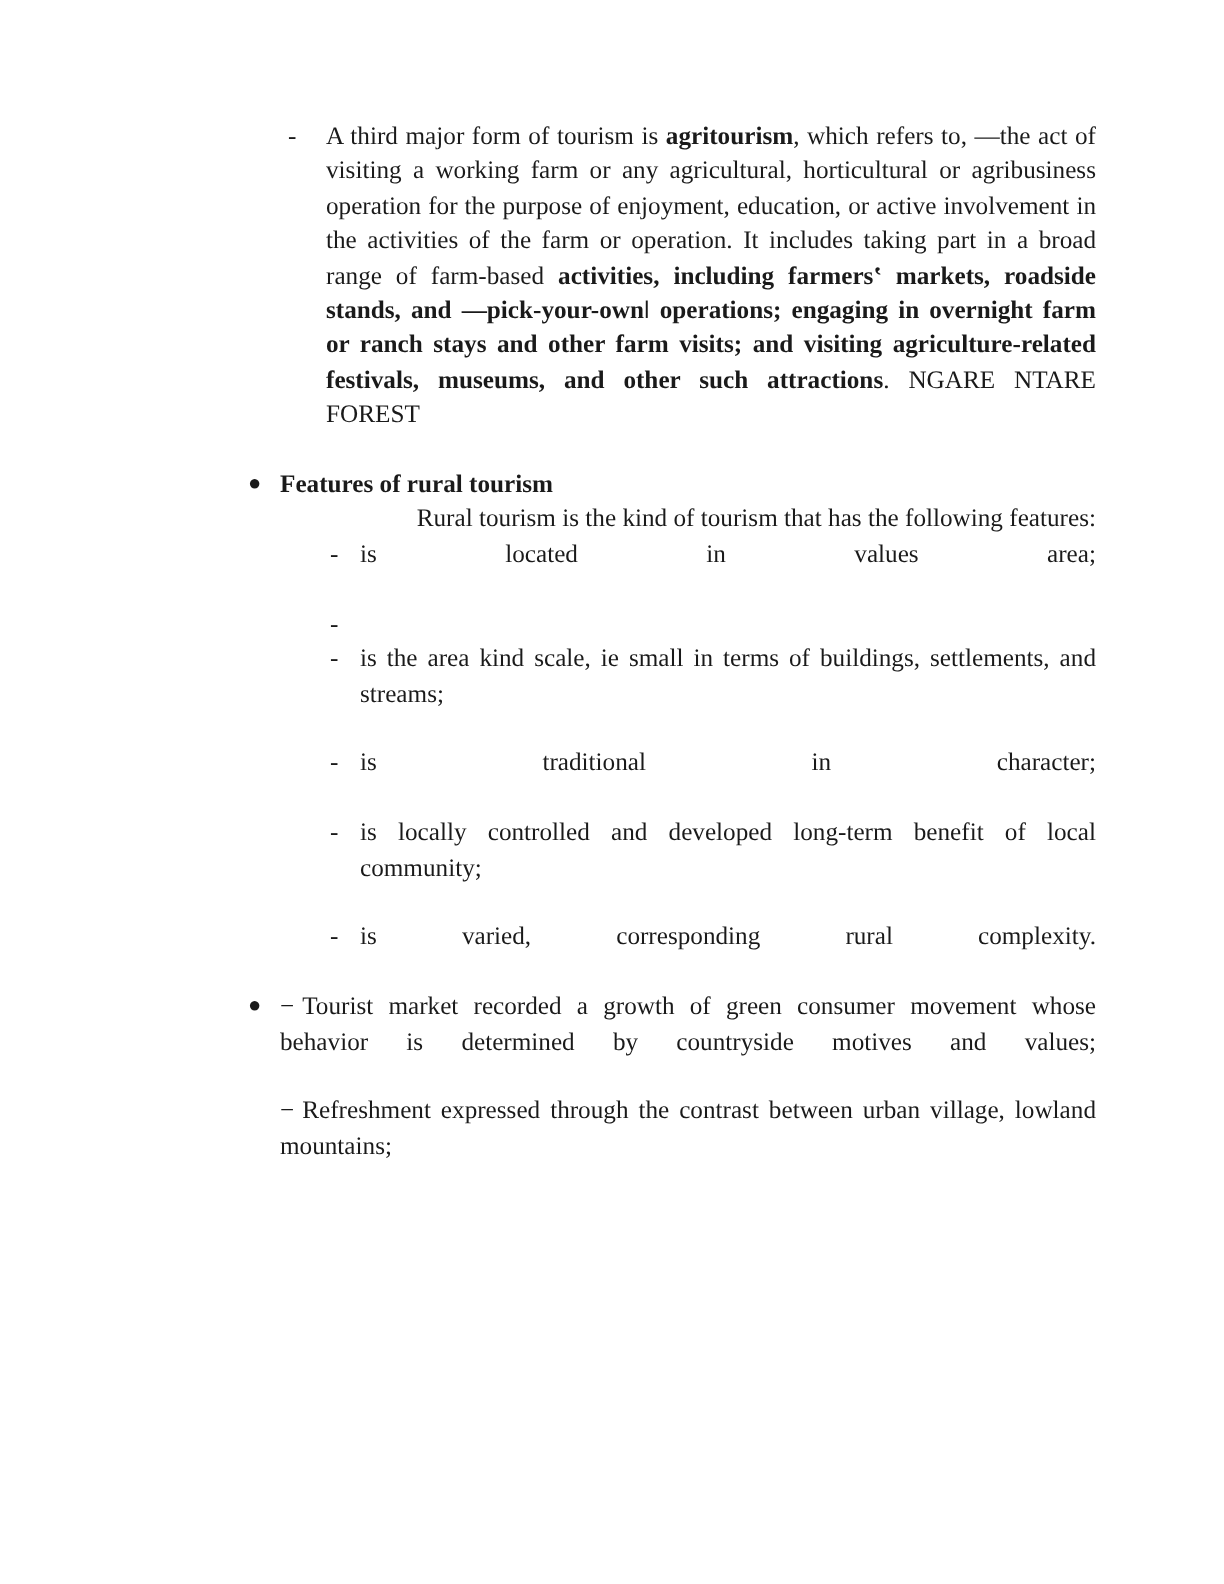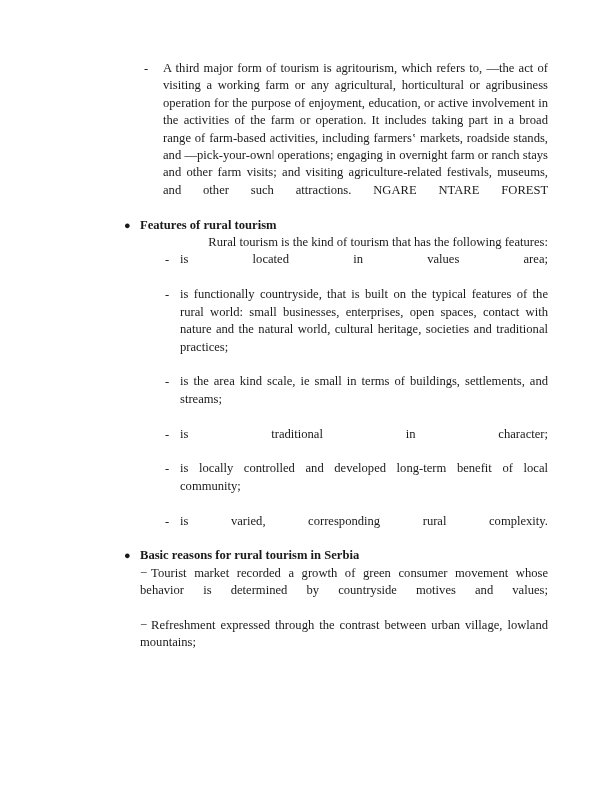--- a/index.html
+++ b/index.html
@@ -95,21 +95,21 @@
   .lvl-endash {
     margin-left: 140px;
     margin-right: 64px;
     padding-left: 0;
     text-indent: 0;
   }
   .lvl-endash .ed {
     margin-right: 4px;
   }
 
-  b, .bold { font-weight: normal; }
+  b, .bold { font-weight: bold; }
 </style>
 </head>
 <body>
 
 <div id="page">
   <div id="content">
 
     <p class="blk lvl-dash1 last-line-left">
       <span class="marker">-</span><span>A third major form of tourism is </span><b>agritourism</b><span>, which refers to, ―the act of visiting a working farm or any agricultural, horticultural or agribusiness operation for the purpose of enjoyment, education, or active involvement in the activities of the farm or operation. It includes taking part in a broad range of farm-based </span><b>activities, including farmers‛ markets, roadside stands, and ―pick-your-ownǀ operations; engaging in overnight farm or ranch stays and other farm visits; and visiting agriculture-related festivals, museums, and other such attractions</b><span>. NGARE NTARE FOREST</span>
     </p>
@@ -117,37 +117,37 @@
     <p class="blk lvl-bullet">
       <span class="marker">●</span><span>Features of rural tourism</span>
     </p>
 
     <p class="blk lvl-plain">Rural tourism is the kind of tourism that has the following features:</p>
 
     <p class="blk lvl-dash2 last-line-left">
       <span class="marker">-</span><span>is located in values area;</span>
     </p>
     <p class="blk lvl-dash2 last-line-left">
-      <span class="marker">-</span><span> is functionally countryside, that is built on the typical features of the rural world: small businesses, enterprises, open spaces, contact with nature and the natural world, cultural heritage, societies and traditional practices;</span>
+      <span class="marker">-</span>
     </p>
     <p class="blk lvl-dash2 last-line-left">
       <span class="marker">-</span><span> is the area kind scale, ie small in terms of buildings, settlements, and streams;</span>
     </p>
     <p class="blk lvl-dash2 last-line-left">
       <span class="marker">-</span><span> is traditional in character;</span>
     </p>
     <p class="blk lvl-dash2 last-line-left">
       <span class="marker">-</span><span>is locally controlled and developed long-term benefit of local community;</span>
     </p>
     <p class="blk lvl-dash2 last-line-left">
       <span class="marker">-</span><span>is varied, corresponding rural complexity.</span>
     </p>
 
     <p class="blk lvl-bullet">
-      <span class="marker">●</span><span>Basic reasons for  rural tourism in Serbia</span>
+      <span class="marker">●</span>
     </p>
 
     <p class="blk lvl-endash last-line-left">
       <span class="ed">−</span><span>Tourist market recorded a growth of green consumer movement whose behavior is determined by countryside motives and values;</span>
     </p>
     <p class="blk lvl-endash last-line-left">
       <span class="ed">−</span><span>Refreshment expressed through the contrast between urban village, lowland mountains;</span>
     </p>
 
   </div>

